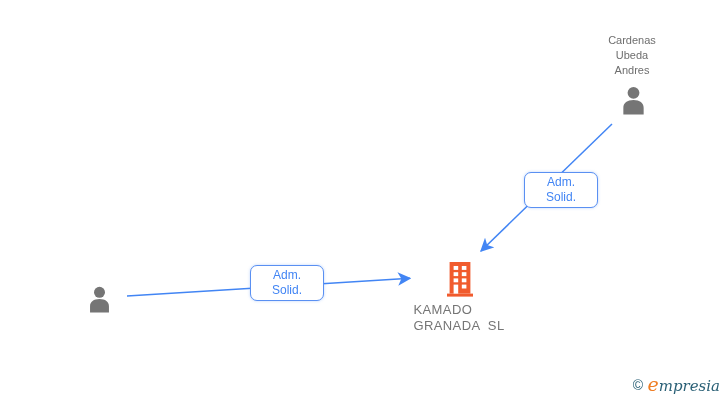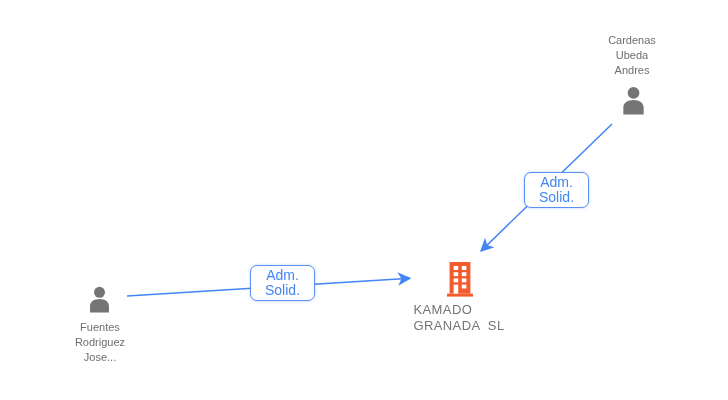--- a/index.html
+++ b/index.html
@@ -44,23 +44,23 @@
     letter-spacing: 0.4px;
     white-space: pre-wrap;
   }
   .edge-label {
     position: absolute;
     background: #ffffff;
     border: 1px solid #5a90f2;
     border-radius: 7px;
     box-shadow: 0 0 3px rgba(66,133,244,0.35);
     color: #4285f4;
-    font-size: 14px;
+    font-size: 12px;
     line-height: 15px;
-    padding: 2px 14px;
+    padding: 2px 21px;
     text-align: center;
     white-space: pre-line;
   }
   .person-icon-svg { fill: #757575; }
   .building-body { fill: #f15b2d; }
   .building-window { fill: #ffffff; }
   #footer-logo {
     position: absolute;
     right: 8px;
     bottom: 5px;
@@ -109,23 +109,20 @@
       <path d="M14 13.6 c-6 0 -9.8 2.9 -9.8 7.3 L4.2 27.6 l19.6 0 l0 -6.7 c0 -4.4 -3.8 -7.3 -9.8 -7.3 z"></path>
     </svg>
   </div>
 
   <div class="node" style="left:86px; top:286px;">
     <svg class="person-icon-svg" width="27" height="27" viewBox="0 0 28 28">
       <circle cx="14" cy="6.6" r="5.7"></circle>
       <path d="M14 13.6 c-6 0 -9.8 2.9 -9.8 7.3 L4.2 27.6 l19.6 0 l0 -6.7 c0 -4.4 -3.8 -7.3 -9.8 -7.3 z"></path>
     </svg>
   </div>
-  <div class="node-label" style="left:100px; top:320px;">Fuentes
-Rodriguez
-Jose...</div>
 
   <div class="node" style="left:447px; top:262px;">
     <svg width="26" height="35" viewBox="0 0 26 35">
       <rect class="building-body" x="0" y="31.6" width="26" height="3"></rect>
       <rect class="building-body" x="2.6" y="0" width="20.8" height="31.6"></rect>
       <rect class="building-window" x="6.6" y="4" width="4.6" height="3.9"></rect>
       <rect class="building-window" x="14.8" y="4" width="4.6" height="3.9"></rect>
       <rect class="building-window" x="6.6" y="10.2" width="4.6" height="3.9"></rect>
       <rect class="building-window" x="14.8" y="10.2" width="4.6" height="3.9"></rect>
       <rect class="building-window" x="6.6" y="16.4" width="4.6" height="3.9"></rect>
@@ -135,14 +132,18 @@
     </svg>
   </div>
   <div class="company-label" style="left:459px; top:302px;">KAMADO
 GRANADA  SL</div>
 
   <div class="edge-label" style="left:250px; top:265px;">Adm.
 Solid.</div>
   <div class="edge-label" style="left:524px; top:172px;">Adm.
 Solid.</div>
 
+  <div id="footer-logo">
+    <span class="copyright">©</span>
+    <span class="brand-initial">e</span><span class="brand-rest">mpresia</span>
+  </div>
 
 </div>
 
 </body></html>

